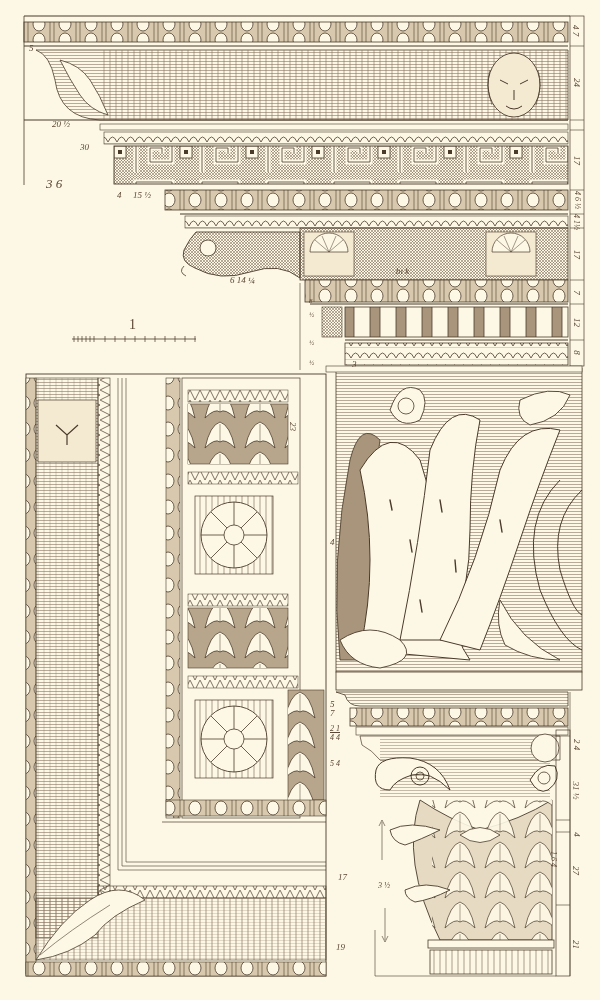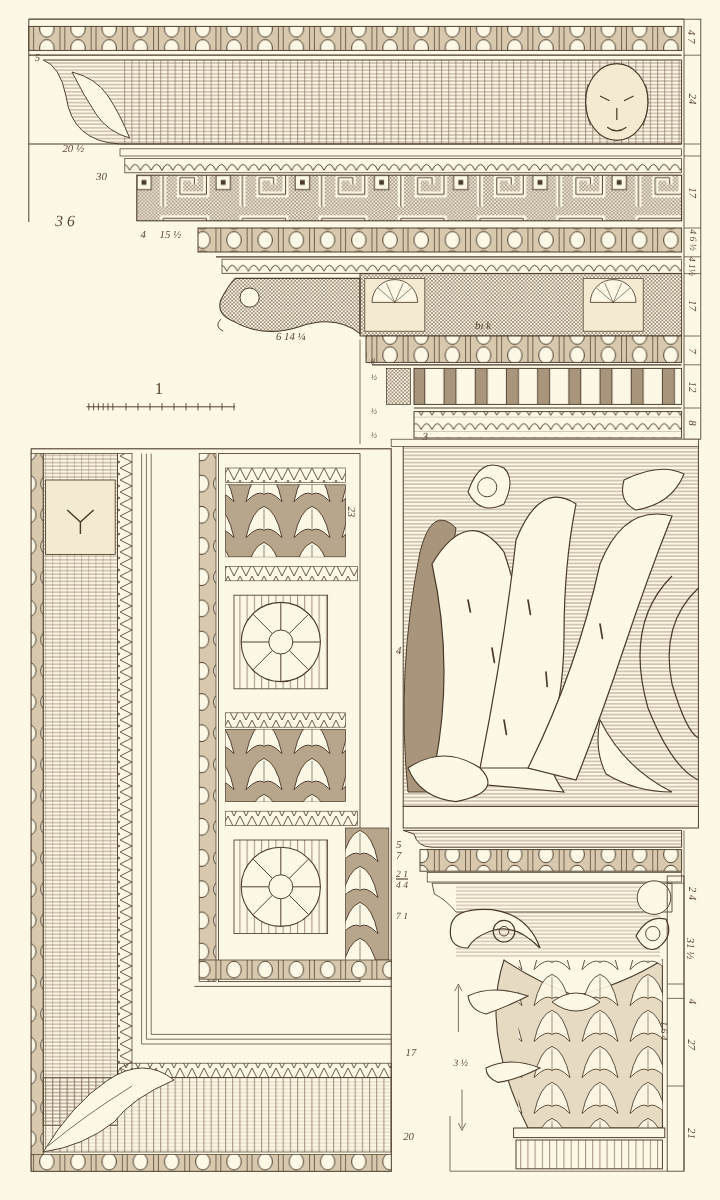--- a/index.html
+++ b/index.html
@@ -294,23 +294,23 @@
 <div class="lbl" style="left:309px;top:360px;font-size:7px;">½</div>
 <div class="lbl" style="left:352px;top:360px;">3</div>
 
 <div class="vlbl" style="left:288px;top:422px;">23</div>
 <div class="lbl" style="left:330px;top:538px;">4</div>
 
 <div class="lbl" style="left:330px;top:700px;">5</div>
 <div class="lbl" style="left:330px;top:709px;">7</div>
 <div class="lbl" style="left:330px;top:725px;font-size:8px;text-decoration:underline;">2 1</div>
 <div class="lbl" style="left:330px;top:734px;font-size:8px;">4 4</div>
-<div class="lbl" style="left:330px;top:760px;font-size:8px;">7 1</div>
+<div class="lbl" style="left:330px;top:760px;font-size:8px;">5 4</div>
 <div class="lbl" style="left:338px;top:873px;">17</div>
 <div class="lbl" style="left:378px;top:882px;font-size:8px;">3 ½</div>
-<div class="lbl" style="left:336px;top:943px;">20</div>
+<div class="lbl" style="left:336px;top:943px;">19</div>
 
 <div class="vlbl" style="left:571px;top:740px;">2 4</div>
 <div class="vlbl" style="left:566px;top:786px;">31 ½</div>
 <div class="vlbl" style="left:574px;top:830px;">4</div>
 <div class="vlbl" style="left:571px;top:866px;">27</div>
 <div class="vlbl" style="left:571px;top:940px;">21</div>
 <div class="vlbl" style="left:545px;top:855px;font-size:8px;">1 6 4</div>
 
 </body></html>

